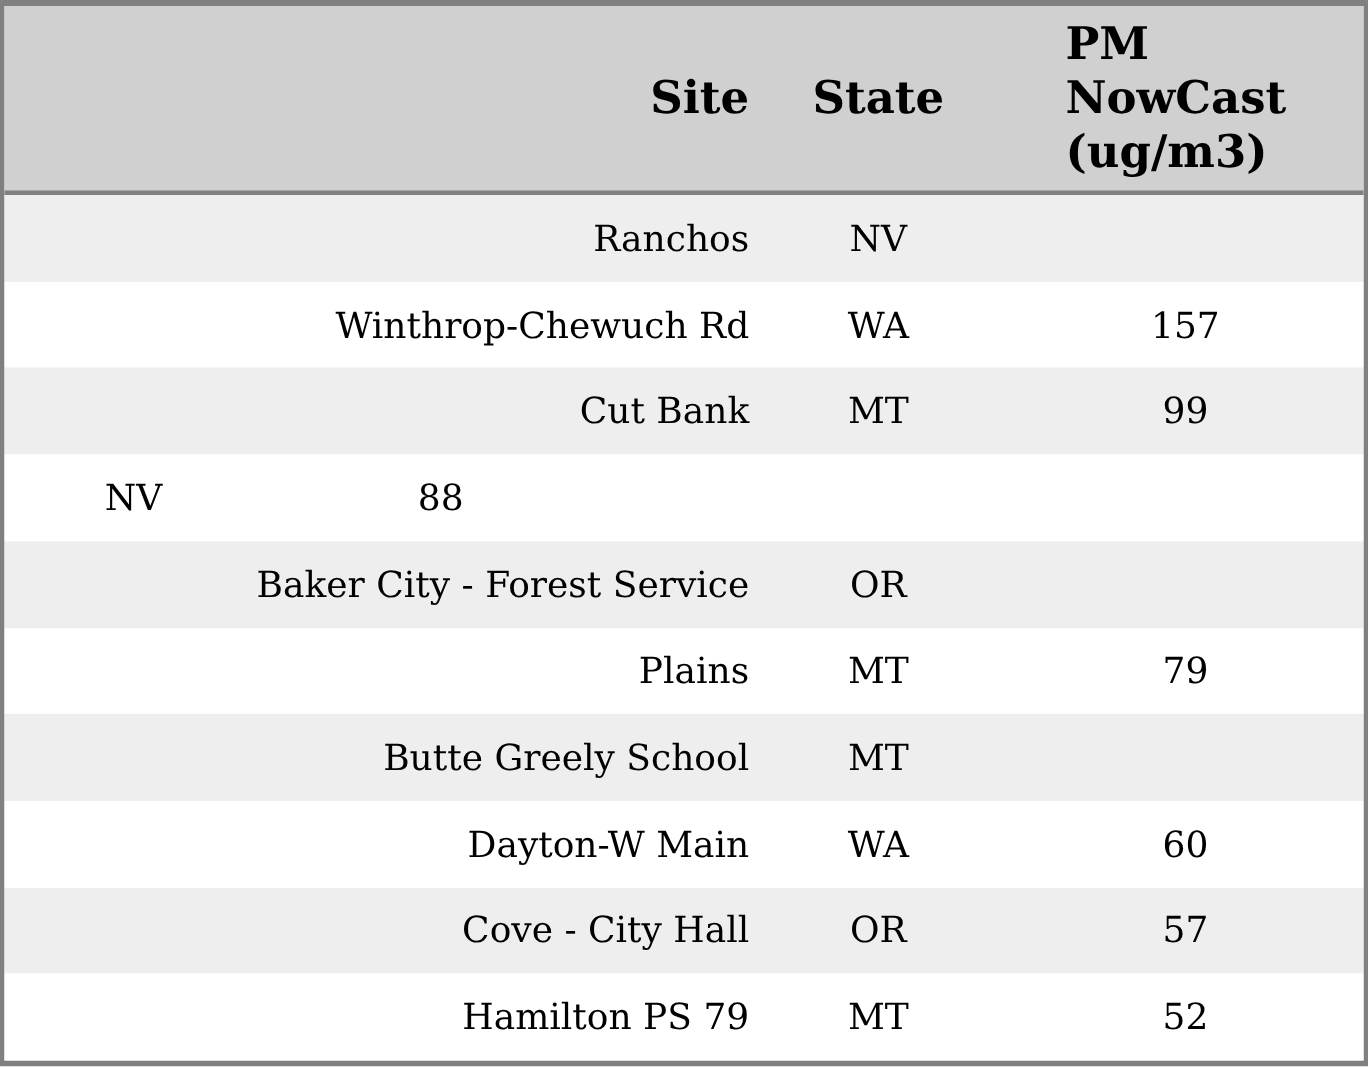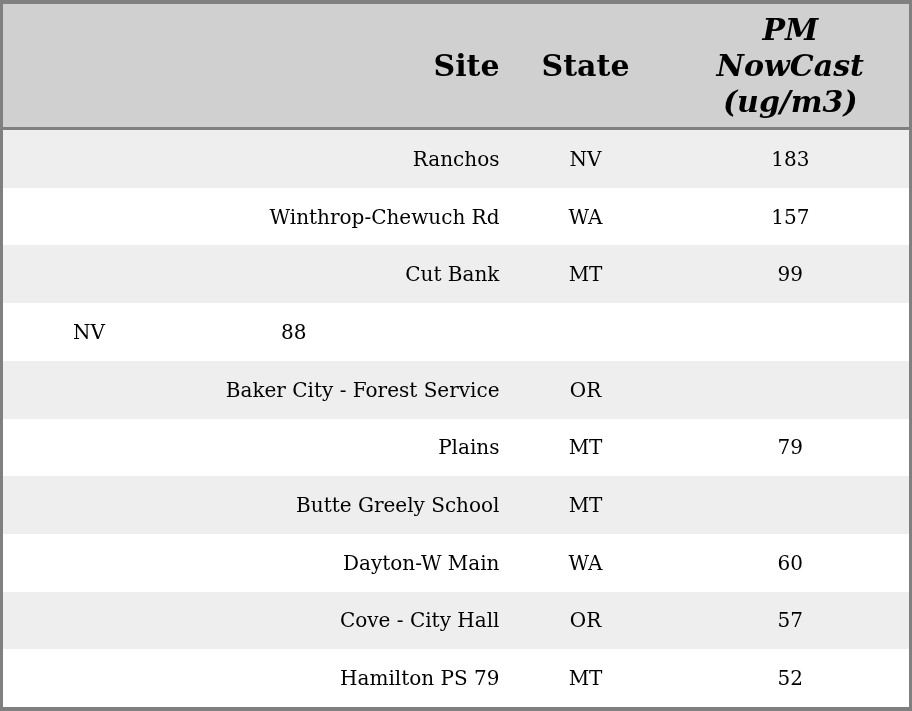--- a/index.html
+++ b/index.html
@@ -38,57 +38,55 @@
   }
   .tbody {
     flex: 1;
     display: flex;
     flex-direction: column;
   }
   .data-row {
     flex: 1;
     display: flex;
     align-items: center;
-    font-size: 20px;
+    font-size: 24px;
     background: #ffffff;
   }
   .data-row:nth-child(odd) {
     background: #eeeeee;
   }
   .cell {
     text-align: center;
     box-sizing: border-box;
   }
   .cell.site  { width: 54.8%; text-align: right; }
   .cell.state { width: 19.0%; }
   .cell.pm    { width: 26.2%; }
   .pm-head-wrap {
     display: inline-block;
     max-width: 160px;
-    text-align: center;
+    text-align: left;
     vertical-align: middle;
-    font-style: italic;
   }
 </style>
 </head>
 <body>
 
 <div class="aq-table">
   <div class="thead">
     <div class="cell site">Site</div>
     <div class="cell state">State</div>
     <div class="cell pm">
       <span class="pm-head-wrap">PM NowCast (ug/m3)</span>
     </div>
   </div>
   <div class="tbody">
     <div class="data-row">
       <div class="cell site">Ranchos</div>
       <div class="cell state">NV</div>
-      <div class="cell pm">183</div>
     </div>
     <div class="data-row">
       <div class="cell site">Winthrop-Chewuch Rd</div>
       <div class="cell state">WA</div>
       <div class="cell pm">157</div>
     </div>
     <div class="data-row">
       <div class="cell site">Cut Bank</div>
       <div class="cell state">MT</div>
       <div class="cell pm">99</div>

